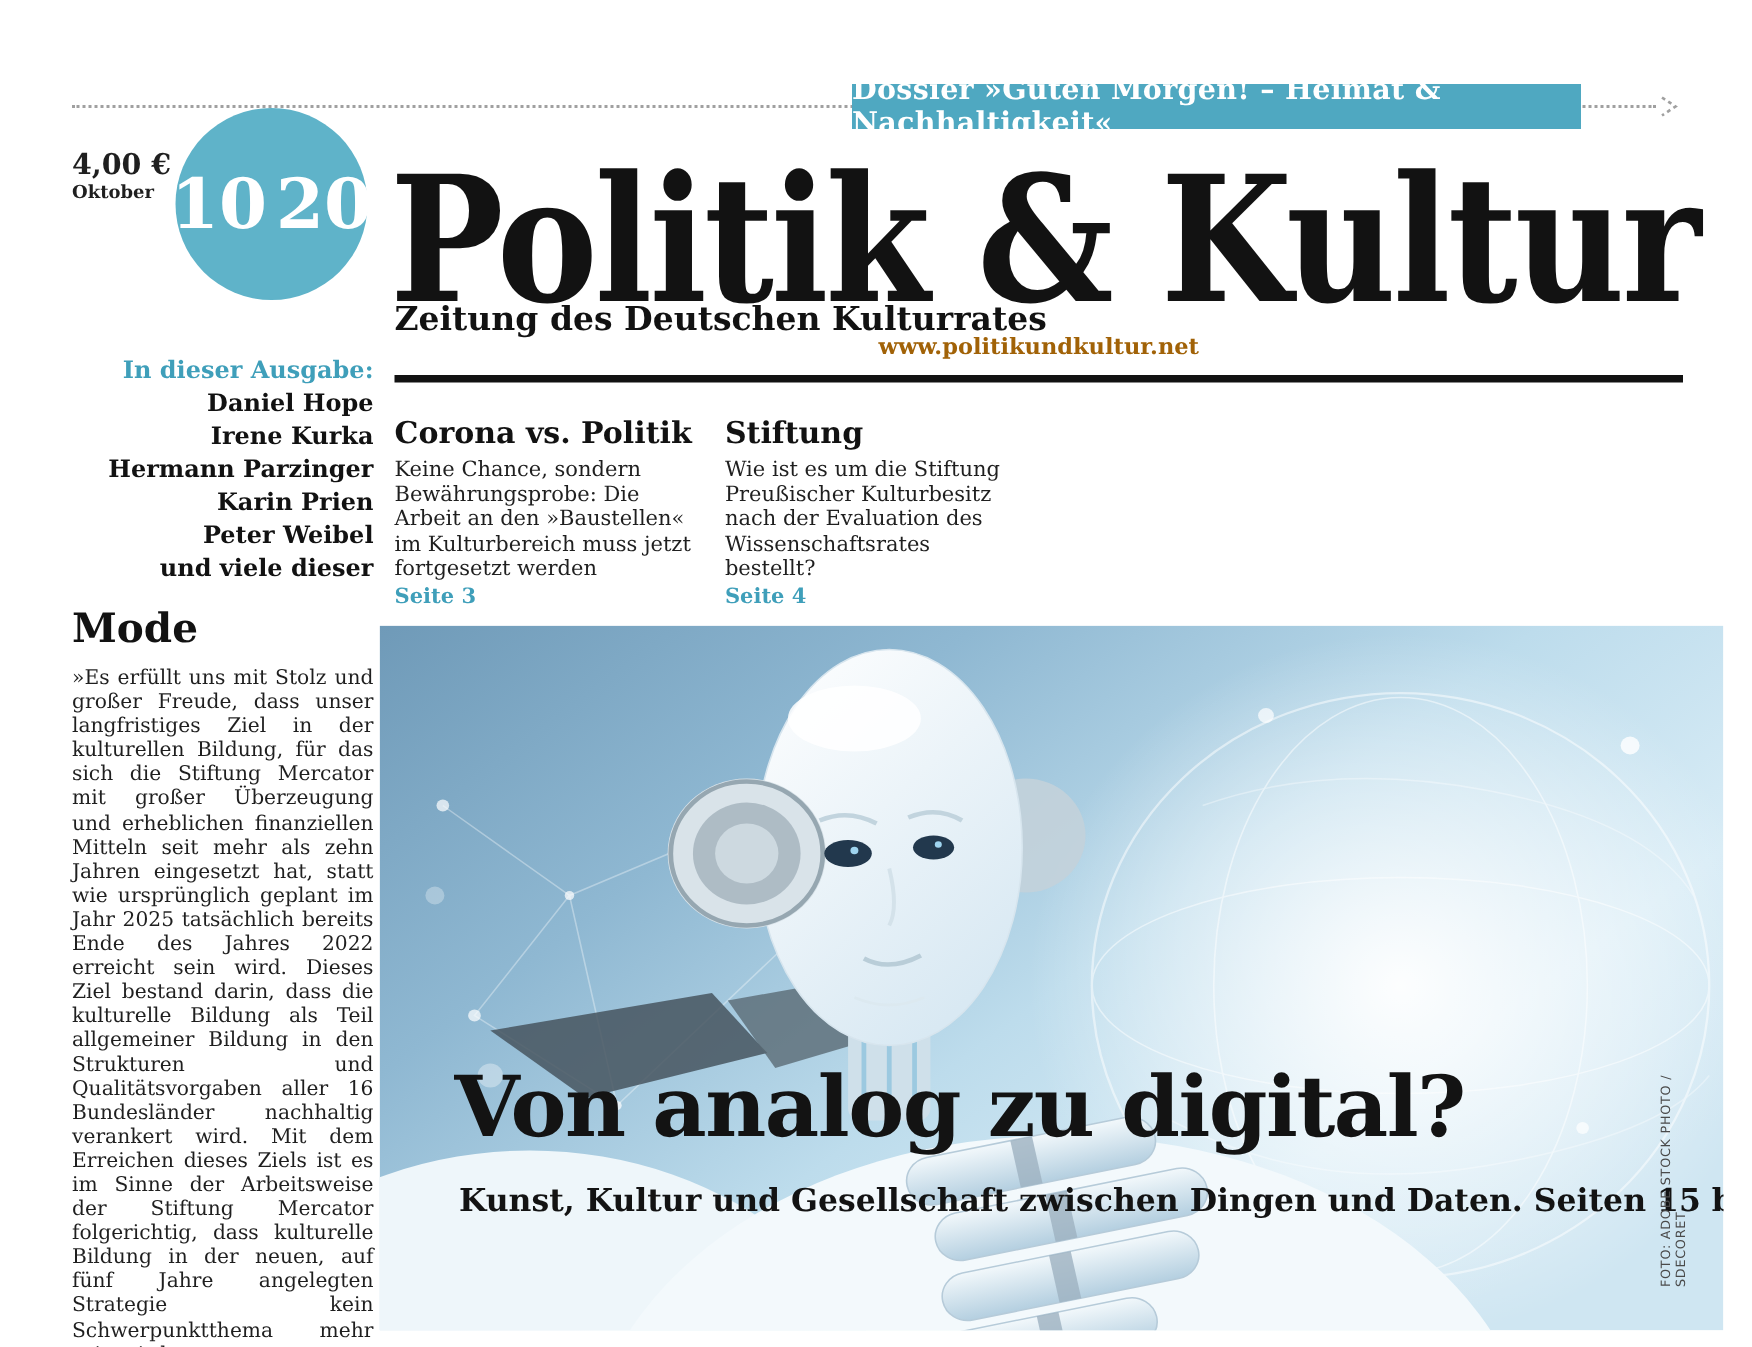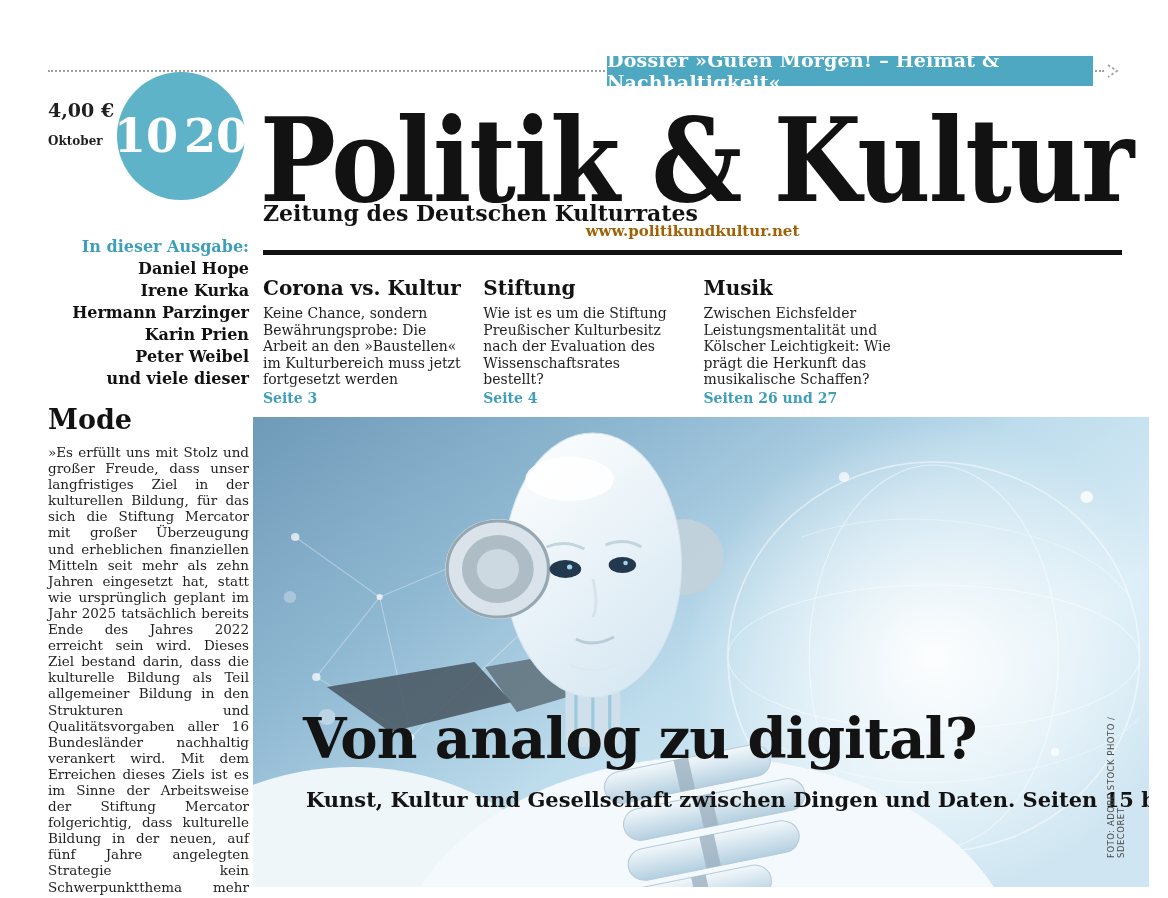--- a/index.html
+++ b/index.html
@@ -6,31 +6,31 @@
   .page{position:relative;width:1168px;height:898px;background:#fff;overflow:hidden;
         font-family:"DejaVu Serif","Liberation Serif",serif;color:#1f1f1f;}
 
   
   .top-dotted{position:absolute;left:48px;top:70px;width:1056px;border-top:2px dotted #a0a0a0;}
   .dashed-arrow{position:absolute;left:1104px;top:62px;}
 
   
   .price-block{position:absolute;left:48px;top:84px;}
   .price{font-size:19px;font-weight:bold;margin-top:15px;}
-  .month{font-size:12px;font-weight:bold;margin-top:13px;}
+  .month{font-size:12px;font-weight:bold;margin-top:0;}
 
   
   .issue-badge{position:absolute;left:117px;top:72px;width:128px;height:128px;border-radius:50%;
                background:#5fb3c9;display:flex;align-items:center;justify-content:center;z-index:3;}
   .issue-badge .num{color:#fff;font-size:46px;font-weight:bold;line-height:1;}
   .issue-divider{display:inline-block;width:3px;height:62px;background:#fff;margin:0 3px;vertical-align:-12px;}
 
   
   .dossier-banner{position:absolute;left:568px;top:56px;width:486px;height:30px;background:#4fa8c1;
-                  display:flex;align-items:center;justify-content:flex-start;z-index:3;margin-left:39px;}
+                  display:flex;align-items:center;justify-content:flex-start;z-index:3;}
   .dossier-banner span{color:#fff;font-size:19px;font-weight:bold;letter-spacing:.2px;}
 
   
   .masthead-title{position:absolute;left:260px;top:92px;font-size:104px;font-weight:bold;
                   letter-spacing:-2px;white-space:nowrap;line-height:1.17;color:#121212;
                   transform:scale(.97,1.12);transform-origin:left top;}
   .masthead-subtitle{position:absolute;left:263px;top:200px;font-size:22px;font-weight:bold;color:#121212;}
   .website{position:absolute;left:263px;top:222px;width:859px;text-align:center;
            font-size:15px;font-weight:bold;color:#a16207;}
   .black-rule{position:absolute;left:263px;top:250px;width:859px;height:5px;background:#121212;}
@@ -91,33 +91,28 @@
     <span>Dossier »Guten Morgen! – Heimat &amp; Nachhaltigkeit«</span>
   </div>
 
   <div class="masthead-title">Politik &amp; Kultur</div>
   <div class="masthead-subtitle">Zeitung des Deutschen Kulturrates</div>
   <div class="website">www.politikundkultur.net</div>
   <div class="black-rule"></div>
 
   <div class="teasers">
     <div class="teaser">
-      <h3>Corona vs. Kultur</h3>
+      <h3>Corona vs. Politik</h3>
       <p>Keine Chance, sondern Bewährungsprobe: Die Arbeit an den »Baustellen« im Kulturbereich muss jetzt fortgesetzt werden</p>
       <div class="page-ref">Seite 3</div>
     </div>
     <div class="teaser">
       <h3>Stiftung</h3>
       <p>Wie ist es um die Stiftung Preußischer Kulturbesitz nach der Evaluation des Wissenschaftsrates bestellt?</p>
       <div class="page-ref">Seite 4</div>
-    </div>
-    <div class="teaser">
-      <h3>Musik</h3>
-      <p>Zwischen Eichsfelder Leistungsmentalität und Kölscher Leichtigkeit: Wie prägt die Herkunft das musikalische Schaffen?</p>
-      <div class="page-ref">Seiten 26 und 27</div>
     </div>
   </div>
 
   <div class="sidebar">
     <div class="issue-heading">In dieser Ausgabe:</div>
     <div class="contributor">Daniel Hope</div>
     <div class="contributor">Irene Kurka</div>
     <div class="contributor">Hermann Parzinger</div>
     <div class="contributor">Karin Prien</div>
     <div class="contributor">Peter Weibel</div>

